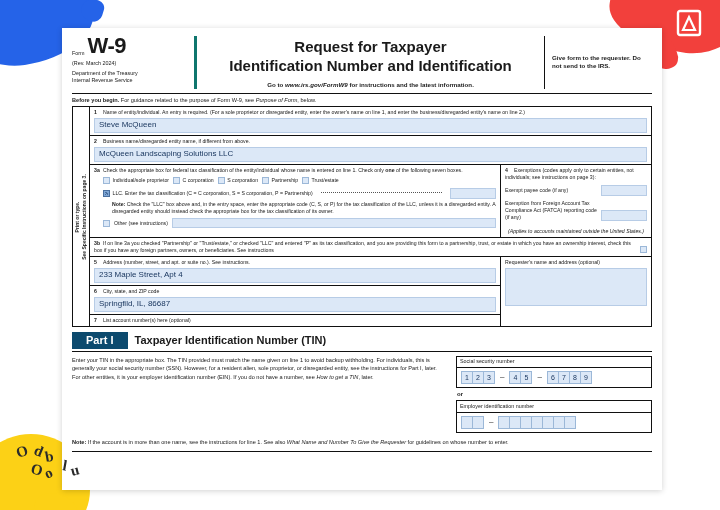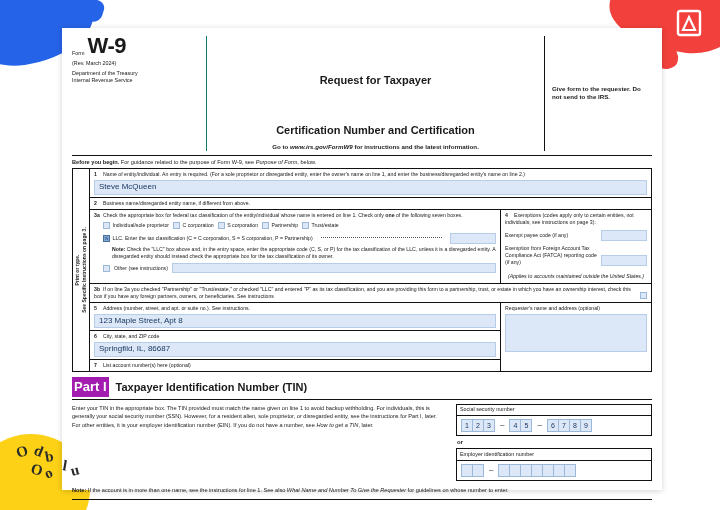--- a/index.html
+++ b/index.html
@@ -49,28 +49,28 @@
   
   #form-sheet{
     position:absolute;left:62px;top:28px;width:600px;height:462px;
     background:#ffffff;z-index:1;
     box-shadow:0 1px 6px rgba(0,0,0,.18);
     padding:8px 10px 0 10px;box-sizing:border-box;
     font-size:5.2px;line-height:1.35;
   }
   
   .hdr{display:flex;align-items:stretch;border-bottom:1.6px solid #111;padding-bottom:4px;}
-  .hdr-left{width:116px;padding-right:18px;border-right:1px solid #0f766e;}
+  .hdr-left{width:116px;padding-right:6px;border-right:3px solid #0f766e;}
   .hdr-form-row{display:flex;align-items:flex-end;gap:3px;}
   .lbl-form{font-size:5.4px;}
   .w9{font-size:22px;font-weight:bold;letter-spacing:-.5px;line-height:.95;}
   .rev{font-size:5.4px;margin-top:3px;}
   .dept{font-size:5.4px;margin-top:3px;line-height:1.35;}
   .hdr-mid{flex:1;text-align:center;padding:2px 6px 0 6px;border-right:1px solid #111;}
-  .title1{font-size:11px;font-weight:bold;line-height:1.25;margin-top:36px;}
+  .title1{font-size:15px;font-weight:bold;line-height:1.25;}
   .goto{font-size:6.2px;font-weight:bold;margin-top:5px;}
   .goto i{font-style:italic;}
   .hdr-right{width:100px;padding-left:7px;font-size:6.2px;font-weight:bold;line-height:1.35;
     display:flex;align-items:center;}
   .beforeyou{font-size:5.6px;margin:3px 0 2px 0;}
   .beforeyou b{font-weight:bold;}
   .beforeyou i{font-style:italic;}
   
   .body-wrap{display:flex;border:1px solid #111;}
   .side-strip{width:16px;border-right:1px solid #111;position:relative;flex:none;background:#fff;}
@@ -105,21 +105,21 @@
   .otherrow{display:flex;align-items:center;gap:4px;margin:3px 0 1px 9px;}
   .otherline{flex:1;background:#dce8f7;border:1px solid #b7cce6;height:8px;}
   .smallbox{width:44px;height:9px;background:#dce8f7;border:1px solid #b7cce6;flex:none;}
   .dots{flex:1;border-bottom:1px dotted #555;margin:0 4px 2px 4px;}
   .exempt-line{display:flex;align-items:center;gap:4px;margin-top:4px;}
   .exempt-line .t{flex:1;}
   .fatca-note{text-align:center;font-style:italic;margin-top:7px;line-height:1.4;}
   
   .part-hdr{display:flex;align-items:center;gap:7px;border-bottom:1.4px solid #111;
      padding:2px 0 2px 0;margin-top:3px;}
-  .part-tag{background:#a21caf;color:#fff;font-weight:bold;font-size:13px;padding:1px 2px;}
+  .part-tag{background:#0c4a6e;color:#fff;font-weight:bold;font-size:11px;padding:1px 14px;}
   .part-title{font-weight:bold;font-size:11px;}
   .part-body{display:flex;gap:10px;padding:4px 0 0 0;}
   .part-text{flex:1;font-size:5.6px;line-height:1.5;}
   .part-text i{font-style:italic;}
   .tin-col{width:196px;flex:none;}
   .tin-box{border:1px solid #111;}
   .tin-lbl{font-size:5.4px;padding:1.5px 3px;border-bottom:1px solid #111;}
   .digits{display:flex;align-items:center;padding:3px 4px;gap:2px;}
   .dgrp{display:flex;}
   .dcell{width:12px;height:13px;background:#dce8f7;border:1px solid #9cb8d8;
@@ -168,21 +168,21 @@
       <div class="hdr-form-row">
         <span class="lbl-form">Form</span>
         <span class="w9">W-9</span>
       </div>
       <div class="rev">(Rev. March 2024)</div>
       <div class="dept">Department of the Treasury</div>
       <div class="dept" style="margin-top:0">Internal Revenue Service</div>
     </div>
     <div class="hdr-mid">
       <div class="title1">Request for Taxpayer</div>
-      <div class="title1">Certification Number and Certification</div>
+      <div class="title1">Identification Number and Identification</div>
       <div class="goto">
         <span>Go to </span><i>www.irs.gov/FormW9</i><span> for instructions and the latest information.</span>
       </div>
     </div>
     <div class="hdr-right">Give form to the requester. Do not send to the IRS.</div>
   </div>
 
   <div class="beforeyou">
     <b>Before you begin.</b><span> For guidance related to the purpose of Form W-9, see </span><i>Purpose of Form</i><span>, below.</span>
   </div>
@@ -198,20 +198,21 @@
 
     <div class="main-col">
 
       <div class="cell">
         <span class="num">1</span><span>Name of entity/individual. An entry is required. (For a sole proprietor or disregarded entity, enter the owner's name on line 1, and enter the business/disregarded entity's name on line 2.)</span>
         <div class="field">Steve McQueen</div>
       </div>
 
       <div class="cell">
         <span class="num">2</span><span>Business name/disregarded entity name, if different from above.</span>
+        <div class="field">McQueen Landscaping Solutions LLC</div>
       </div>
 
       <div class="two-col" style="border-bottom:1px solid #111;">
         <div class="left-col">
           <div style="padding:2px 4px 3px 4px;">
             <span class="num">3a</span><span>Check the appropriate box for federal tax classification of the entity/individual whose name is entered on line 1. Check only </span><b>one</b><span> of the following seven boxes.</span>
 
             <div class="cbrow">
               <div class="cbitem">
                 <span class="cb"></span>
@@ -281,21 +282,21 @@
             <span class="num">3b</span><span>If on line 3a you checked "Partnership" or "Trust/estate," or checked "LLC" and entered "P" as its tax classification, and you are providing this form to a partnership, trust, or estate in which you have an ownership interest, check this box if you have any foreign partners, owners, or beneficiaries. See instructions</span>
           </div>
           <span class="cb" style="margin-bottom:1px;"></span>
         </div>
       </div>
 
       <div class="two-col">
         <div class="left-col">
           <div class="cell">
             <span class="num">5</span><span>Address (number, street, and apt. or suite no.). See instructions.</span>
-            <div class="field">123 Maple Street, Apt 8</div>
+            <div class="field">233 Maple Street, Apt 4</div>
           </div>
           <div class="cell">
             <span class="num">6</span><span>City, state, and ZIP code</span>
             <div class="field">Springfild, IL, 86687</div>
           </div>
           <div class="cell" style="border-bottom:none;">
             <span class="num">7</span><span>List account number(s) here (optional)</span>
           </div>
         </div>
         <div class="right-col">

